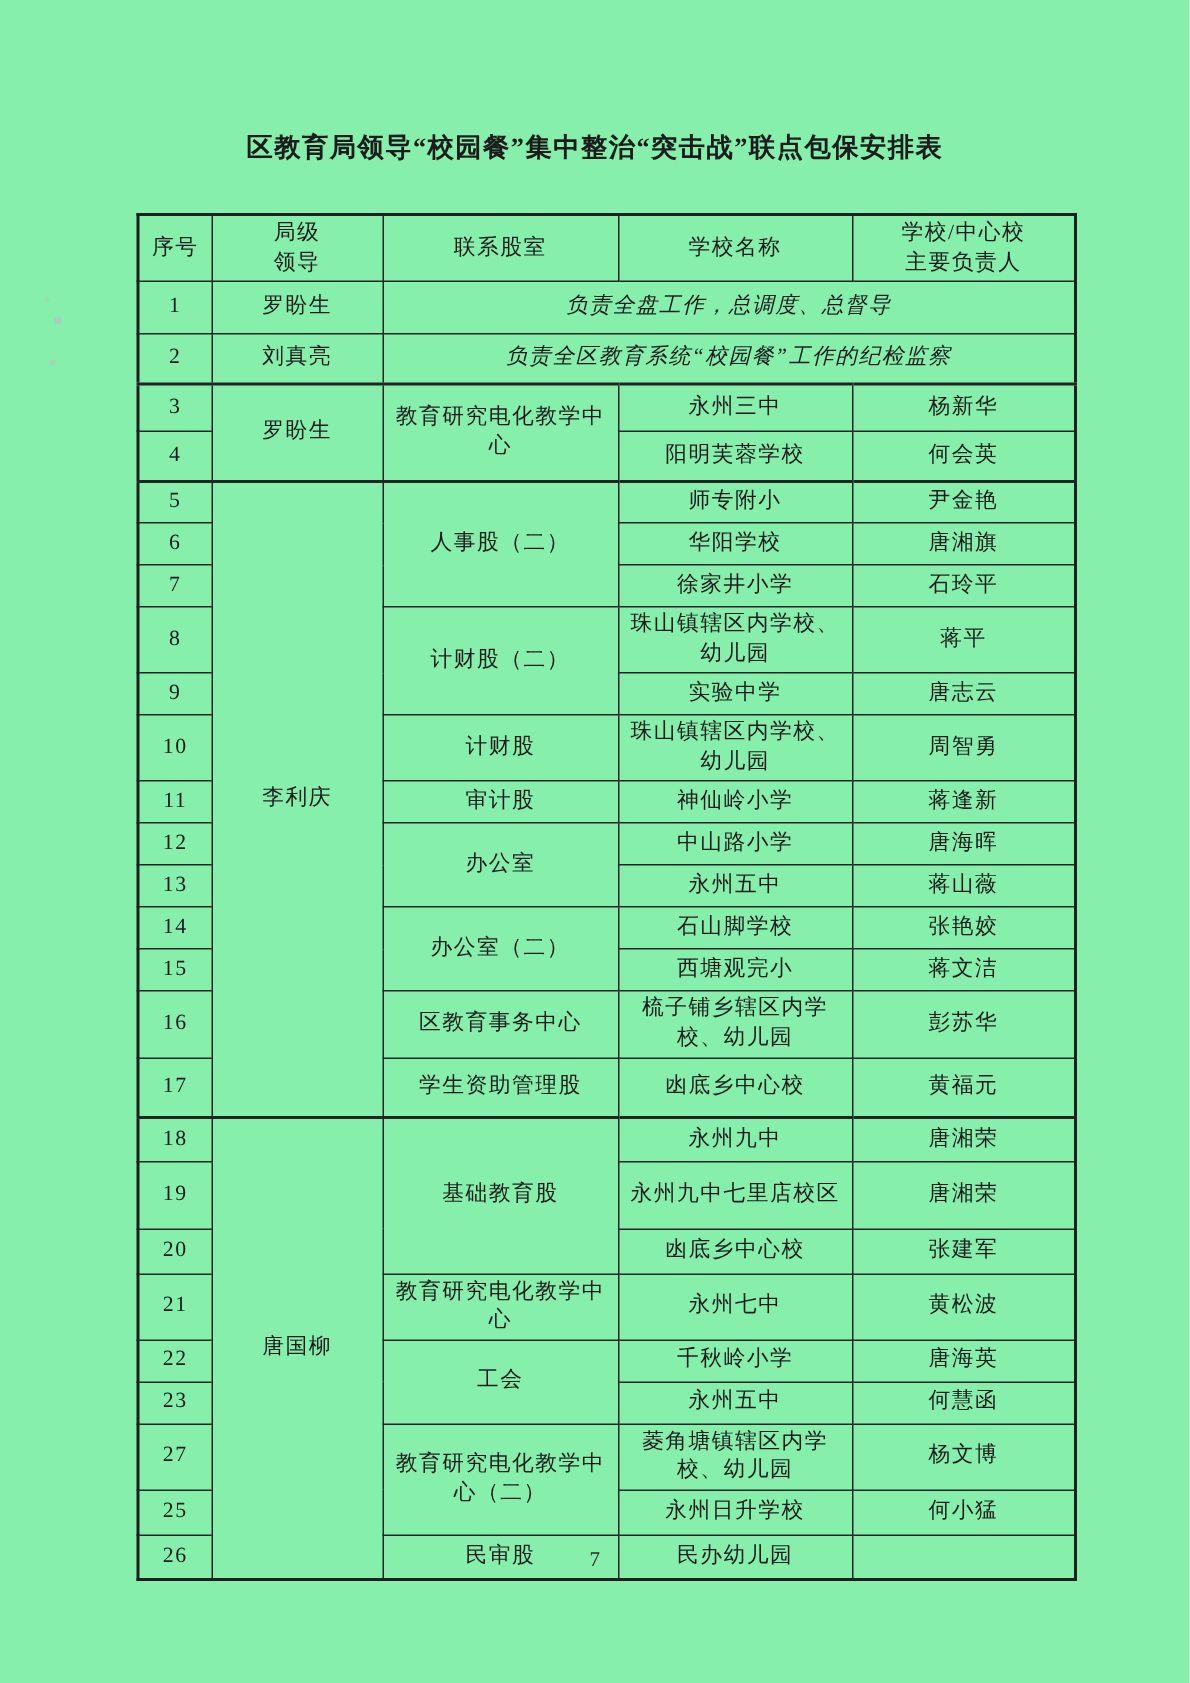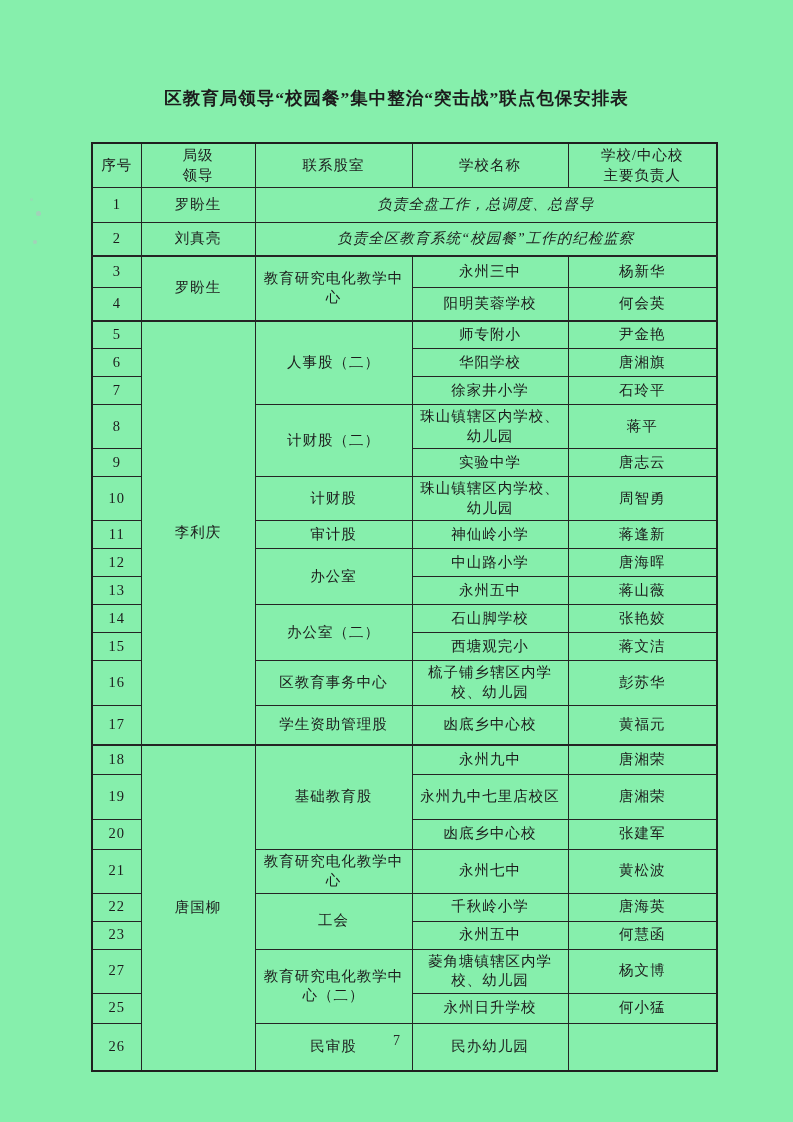--- a/index.html
+++ b/index.html
@@ -248,21 +248,21 @@
         <td class="c-no">27</td>
         <td class="c-dept" rowspan="2">教育研究电化教学中心（二）</td>
         <td class="c-school">菱角塘镇辖区内学校、幼儿园</td>
         <td>杨文博</td>
       </tr>
       <tr style="height:30px">
         <td class="c-no">25</td>
         <td class="c-school">永州日升学校</td>
         <td>何小猛</td>
       </tr>
-      <tr style="height:48px">
+      <tr style="height:30px">
         <td class="c-no">26</td>
         <td class="c-dept">民审股</td>
         <td class="c-school">民办幼儿园</td>
         <td></td>
       </tr>
     </tbody>
   </table>
 
   <div class="page-number">7</div>
 

